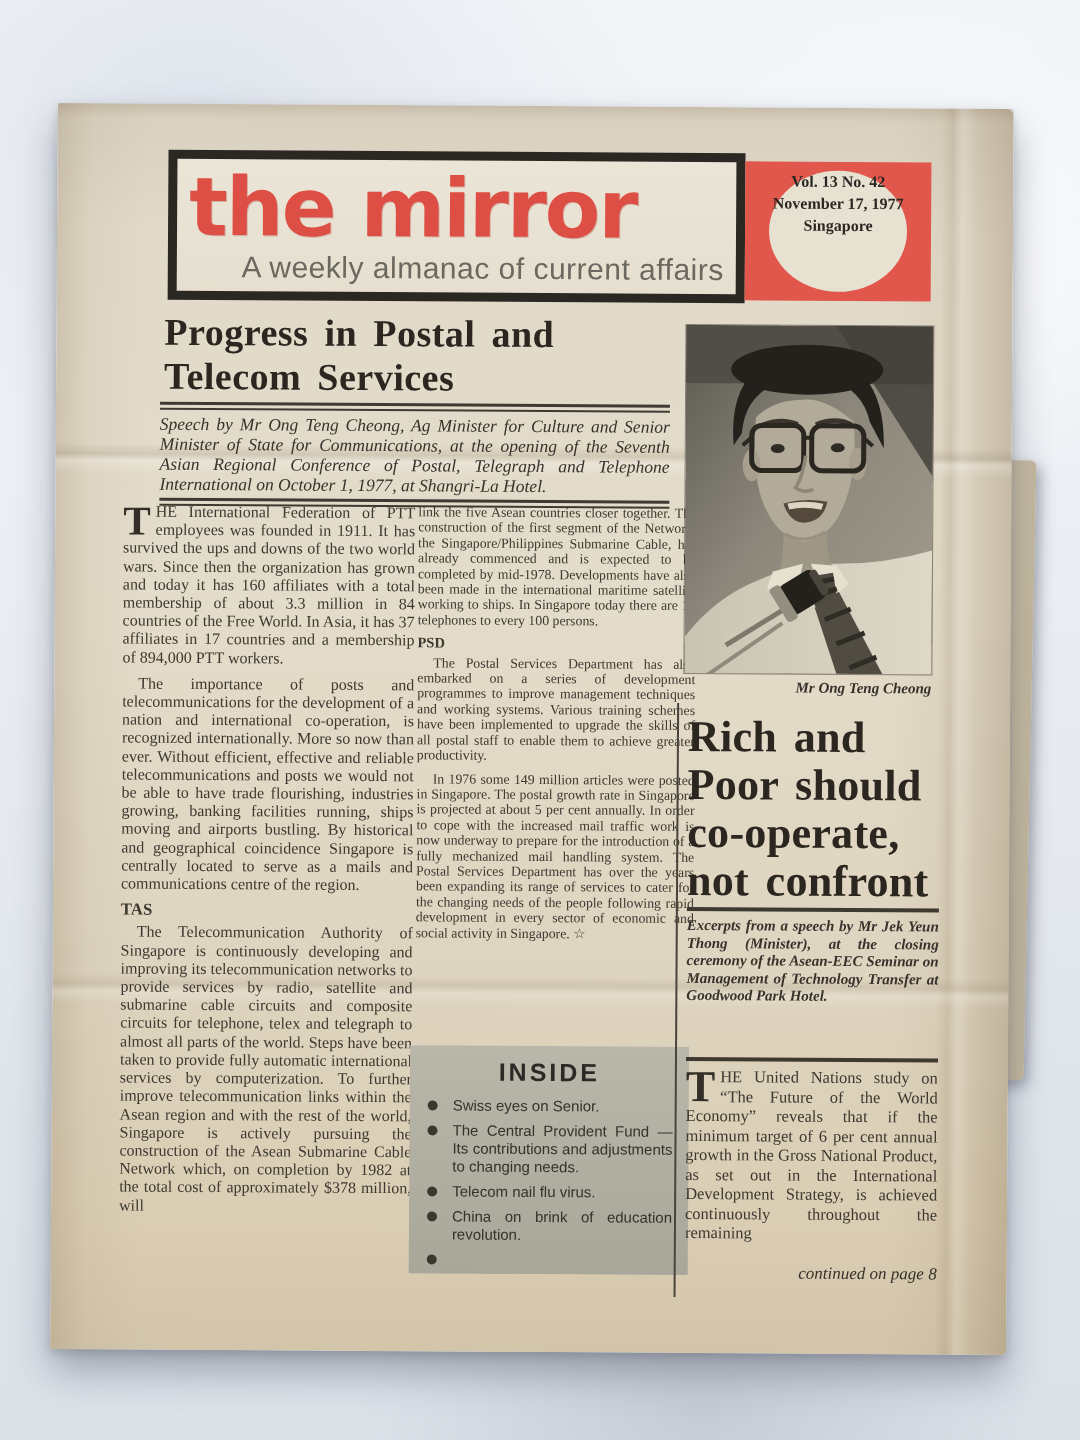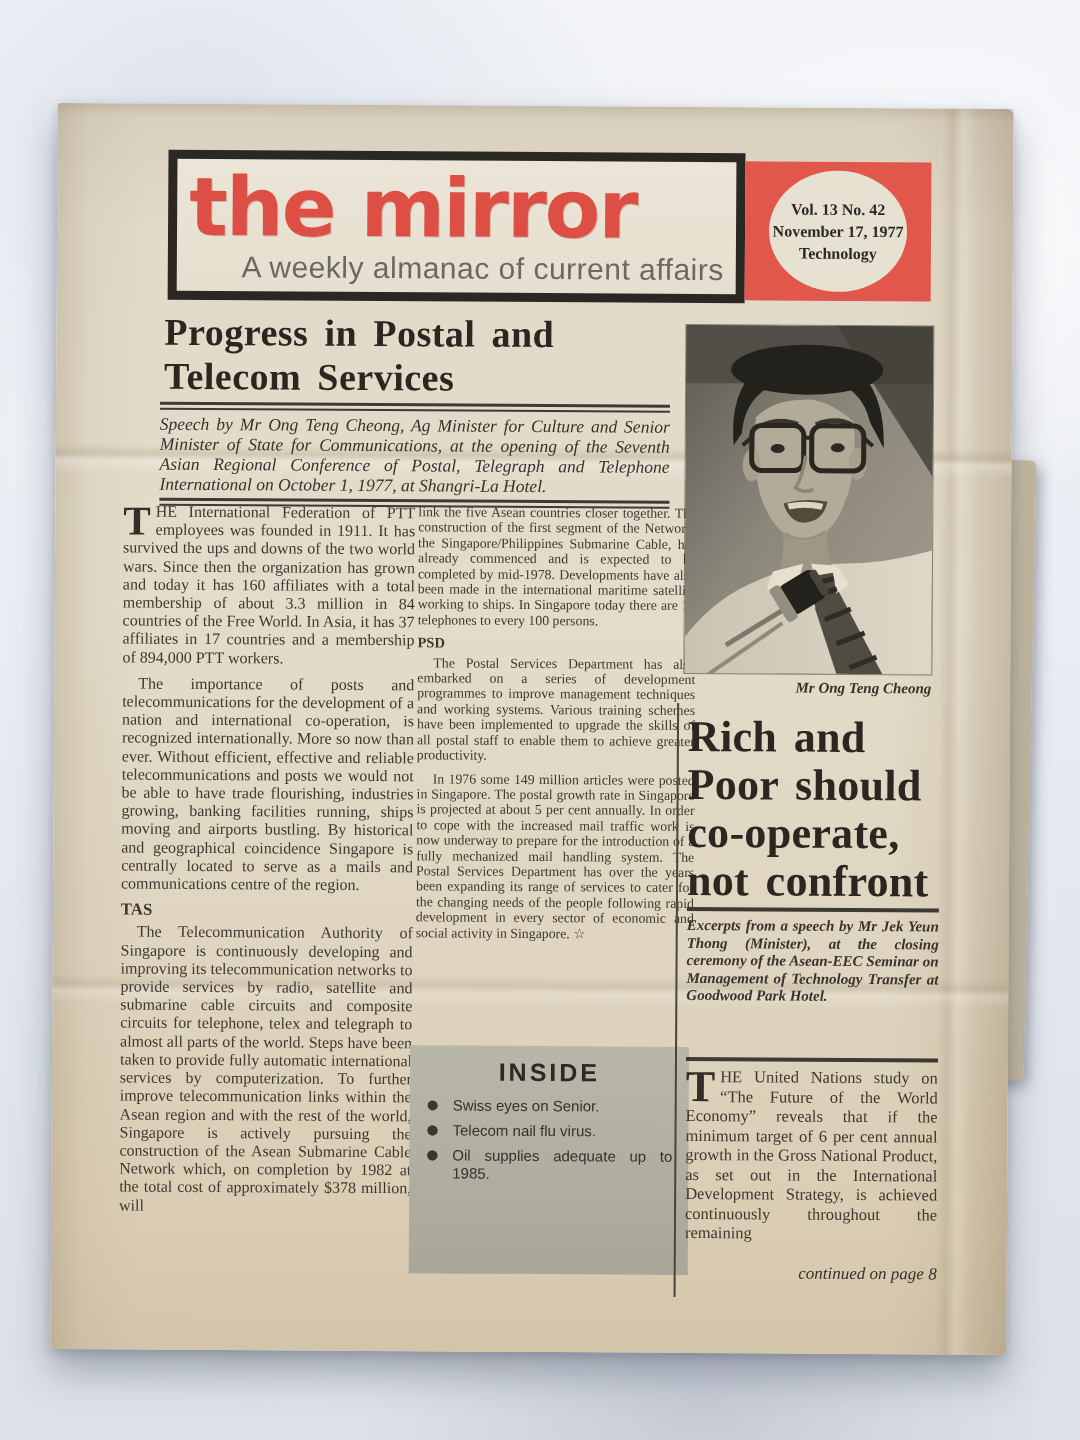--- a/index.html
+++ b/index.html
@@ -57,21 +57,21 @@
     font-family:"Liberation Sans",sans-serif;
     font-size:30px;color:#6b6860;letter-spacing:.5px;
   }
   .issue-block{
     position:absolute;left:688px;top:54px;width:186px;height:139px;
     background:#e2574b;display:flex;align-items:center;justify-content:center;
   }
   .issue-ellipse{
     width:138px;height:121px;border-radius:50%;
     background:#e7e1d2;display:flex;flex-direction:column;
-    align-items:center;justify-content:center;
+    align-items:center;
   }
   .issue-ellipse div{
     font-size:16px;line-height:22px;font-weight:bold;color:#2b2723;
     white-space:nowrap;
   }
 
   
   .lead-headline{
     position:absolute;left:108px;top:206px;width:520px;
     font-size:38px;line-height:44px;font-weight:bold;color:#2b2620;
@@ -169,21 +169,21 @@
   <div class="paper">
 
     <div class="masthead-box">
       <div class="masthead-title">the mirror</div>
       <div class="masthead-tagline">A weekly almanac of current affairs</div>
     </div>
     <div class="issue-block">
       <div class="issue-ellipse">
         <div>Vol. 13 No. 42</div>
         <div>November 17, 1977</div>
-        <div>Technology</div>
+        <div>Singapore</div>
       </div>
     </div>
 
     <div class="lead-headline">
       <div>Progress in Postal and</div>
       <div>Telecom Services</div>
     </div>
     <div class="double-rule rule-a"></div>
     <div class="lead-standfirst">Speech by Mr Ong Teng Cheong, Ag Minister for Culture and Senior Minister of State for Communications, at the opening of the Seventh Asian Regional Conference of Postal, Telegraph and Telephone International on October 1, 1977, at Shangri-La Hotel.</div>
     <div class="double-rule rule-b"></div>
@@ -266,31 +266,32 @@
     <div class="photo-caption">Mr Ong Teng Cheong</div>
 
     <div class="inside-box">
       <div class="inside-title">INSIDE</div>
       <div class="inside-item">
         <span class="bullet"></span>
         <span>Swiss eyes on Senior.</span>
       </div>
       <div class="inside-item">
         <span class="bullet"></span>
+        <span>The Central Provident Fund — Its contributions and adjustments to changing needs.</span>
       </div>
       <div class="inside-item">
         <span class="bullet"></span>
         <span>Telecom nail flu virus.</span>
       </div>
       <div class="inside-item">
         <span class="bullet"></span>
-      </div>
-      <div class="inside-item">
-        <span class="bullet"></span>
-        <span>Oil supplies adequate up to 1985.</span>
+        <span>China on brink of education revolution.</span>
+      </div>
+      <div class="inside-item">
+        <span class="bullet"></span>
       </div>
     </div>
 
     <div class="v-divider"></div>
     <div class="second-headline">
       <div>Rich and</div>
       <div>Poor should</div>
       <div>co-operate,</div>
       <div>not confront</div>
     </div>

